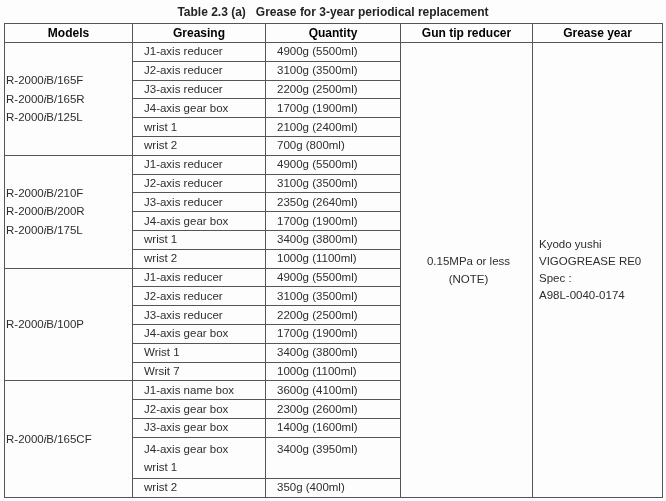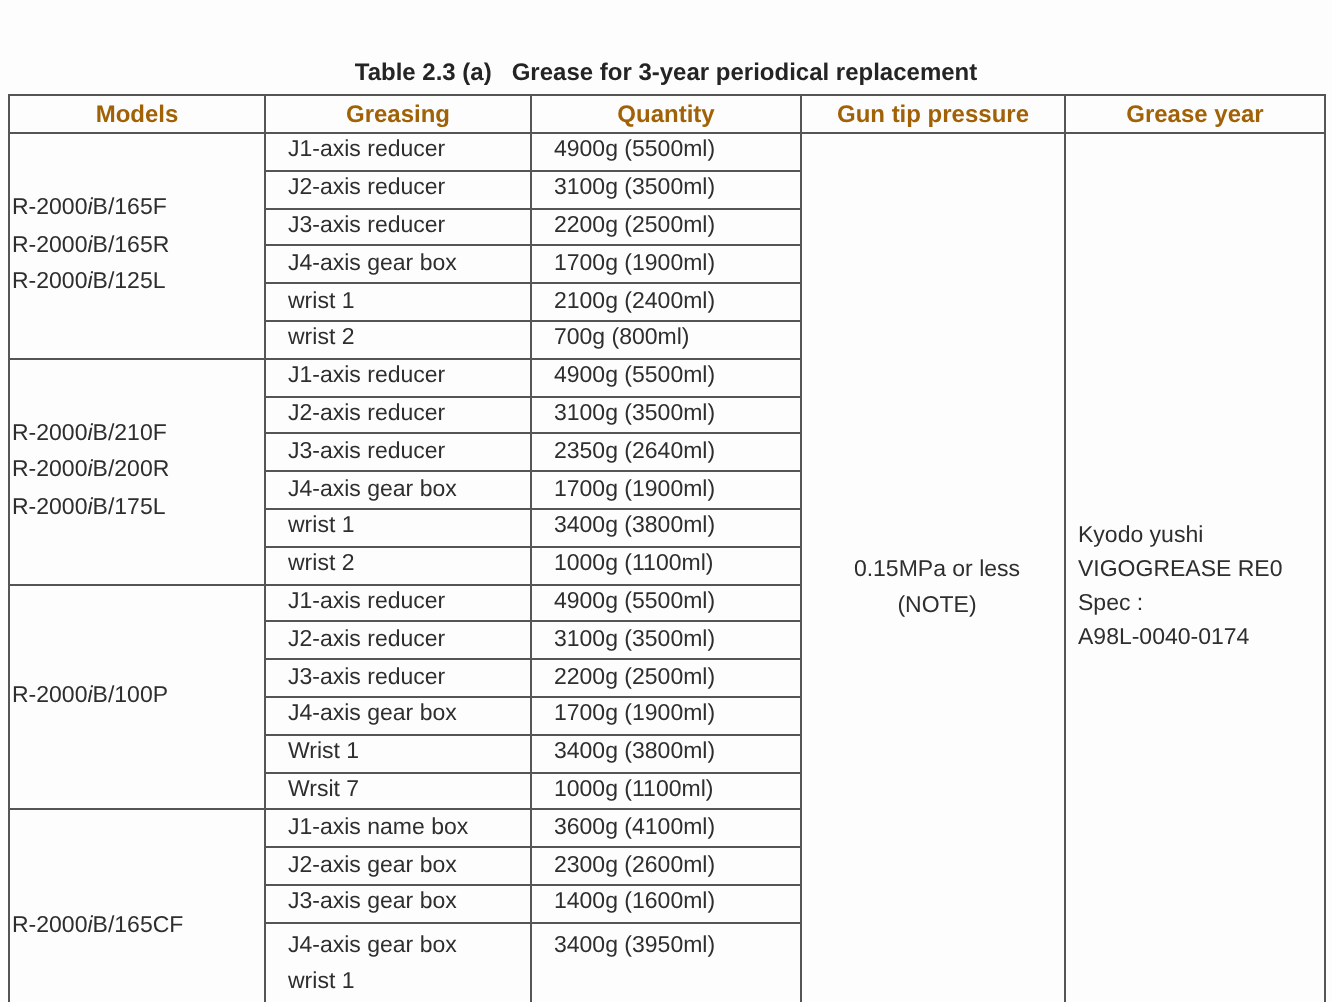--- a/index.html
+++ b/index.html
@@ -17,21 +17,20 @@
   }
   .page-title {
     height: 18px;
     line-height: 18px;
     padding-top: 3px;
     text-align: center;
     font-weight: bold;
     font-size: 12px;
     color: #242424;
     white-space: pre;
-    margin-top: 24px;
   }
   table.grease-table {
     border-collapse: collapse;
     table-layout: fixed;
     width: 658px;
     margin: 2px 4px 0 4px;
   }
   .grease-table th,
   .grease-table td {
     border: 1px solid #555555;
@@ -39,21 +38,21 @@
     line-height: 13px;
     overflow: hidden;
     white-space: nowrap;
   }
   .grease-table th {
     height: 18px;
     font-weight: bold;
     font-size: 12px;
     text-align: center;
     padding: 0 2px;
-    color: #a16207;
+    color: #000000;
   }
   .grease-table tbody tr {
     height: 18.8px;
   }
   .grease-table tbody tr.dbl {
     height: 38px;
   }
   td.models {
     vertical-align: middle;
     text-align: left;
@@ -96,21 +95,21 @@
     <col style="width:133px">
     <col style="width:135px">
     <col style="width:132px">
     <col style="width:130px">
   </colgroup>
   <thead>
     <tr>
       <th>Models</th>
       <th>Greasing</th>
       <th>Quantity</th>
-      <th>Gun tip pressure</th>
+      <th>Gun tip reducer</th>
       <th>Grease year</th>
     </tr>
   </thead>
   <tbody id="table-body">
       <tr>
         <td class="models" rowspan="6">R-2000<i>i</i>B/165F<br>R-2000<i>i</i>B/165R<br>R-2000<i>i</i>B/125L</td>
         <td class="greasing">J1-axis reducer</td>
         <td class="quantity">4900g (5500ml)</td>
         <td class="guntip" rowspan="23">0.15MPa or less<br>(NOTE)</td>
         <td class="greasename" rowspan="23">Kyodo yushi<br>VIGOGREASE RE0<br>Spec :<br>A98L-0040-0174</td>

